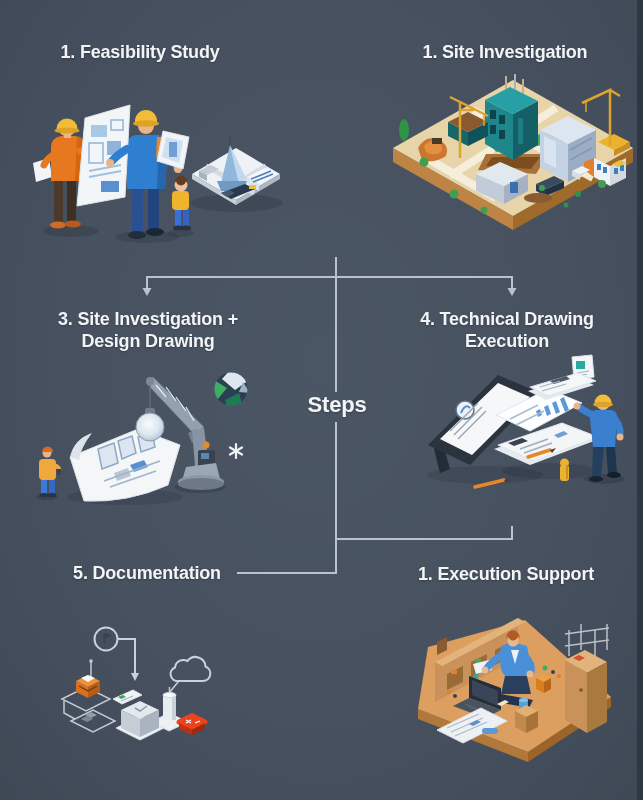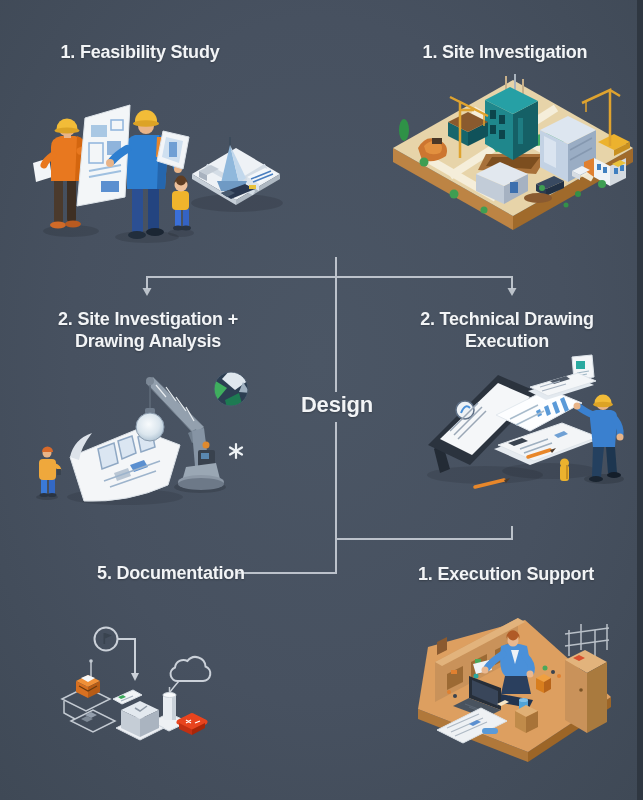--- a/index.html
+++ b/index.html
@@ -12,21 +12,21 @@
   .title{
     position:absolute;transform:translateX(-50%);
     color:#f2f4f6;font-weight:700;font-size:18px;letter-spacing:-0.2px;
     white-space:nowrap;text-align:center;line-height:22px;
     text-shadow:0 1px 2px rgba(0,0,0,0.25);
   }
   .t1{left:140px;top:41px;}
   .t2{left:505px;top:41px;}
   .t3{left:148px;top:308px;}
   .t4{left:507px;top:308px;}
-  .t5{left:147px;top:562px;margin-left:24px;}
+  .t5{left:147px;top:562px;}
   .t6{left:506px;top:563px;}
   .center-label{left:337px;top:394px;font-size:22px;}
   .il{position:absolute;}
 </style>
 </head>
 <body>
 
 <div class="canvas">
 
   <svg class="connectors" width="643" height="800" viewBox="0 0 643 800">
@@ -38,30 +38,30 @@
     </g>
     <g fill="#c6ccd4" opacity="0.92">
       <polygon points="142.5,288 151.5,288 147,296"></polygon>
       <polygon points="507.5,288 516.5,288 512,296"></polygon>
     </g>
   </svg>
 
   <div class="title t1"><span>1. Feasibility Study</span></div>
   <div class="title t2"><span>1. Site Investigation</span></div>
   <div class="title t3">
-    <div>2. Site Investigation +</div>
-    <div>Drawing Analysis</div>
+    <div>3. Site Investigation +</div>
+    <div>Design Drawing</div>
   </div>
   <div class="title t4">
-    <div>2. Technical Drawing</div>
+    <div>4. Technical Drawing</div>
     <div>Execution</div>
   </div>
   <div class="title t5"><span>5. Documentation</span></div>
   <div class="title t6"><span>1. Execution Support</span></div>
-  <div class="title center-label">Design</div>
+  <div class="title center-label">Steps</div>
 
   <svg class="il" style="left:25px;top:85px" width="280" height="160" viewBox="0 0 280 160">
     <ellipse cx="46" cy="146" rx="28" ry="6" fill="#000" opacity="0.12"></ellipse>
     <ellipse cx="122" cy="152" rx="32" ry="6" fill="#000" opacity="0.12"></ellipse>
     <ellipse cx="156" cy="148" rx="13" ry="4" fill="#000" opacity="0.12"></ellipse>
     <ellipse cx="212" cy="118" rx="46" ry="9" fill="#000" opacity="0.12"></ellipse>
     <g>
       <polygon points="211,63 255,89 211,115 167,89" fill="#eef2f6"></polygon>
       <polygon points="167,89 211,115 211,120 167,94" fill="#c6cfd8"></polygon>
       <polygon points="255,89 211,115 211,120 255,94" fill="#aeb8c2"></polygon>

